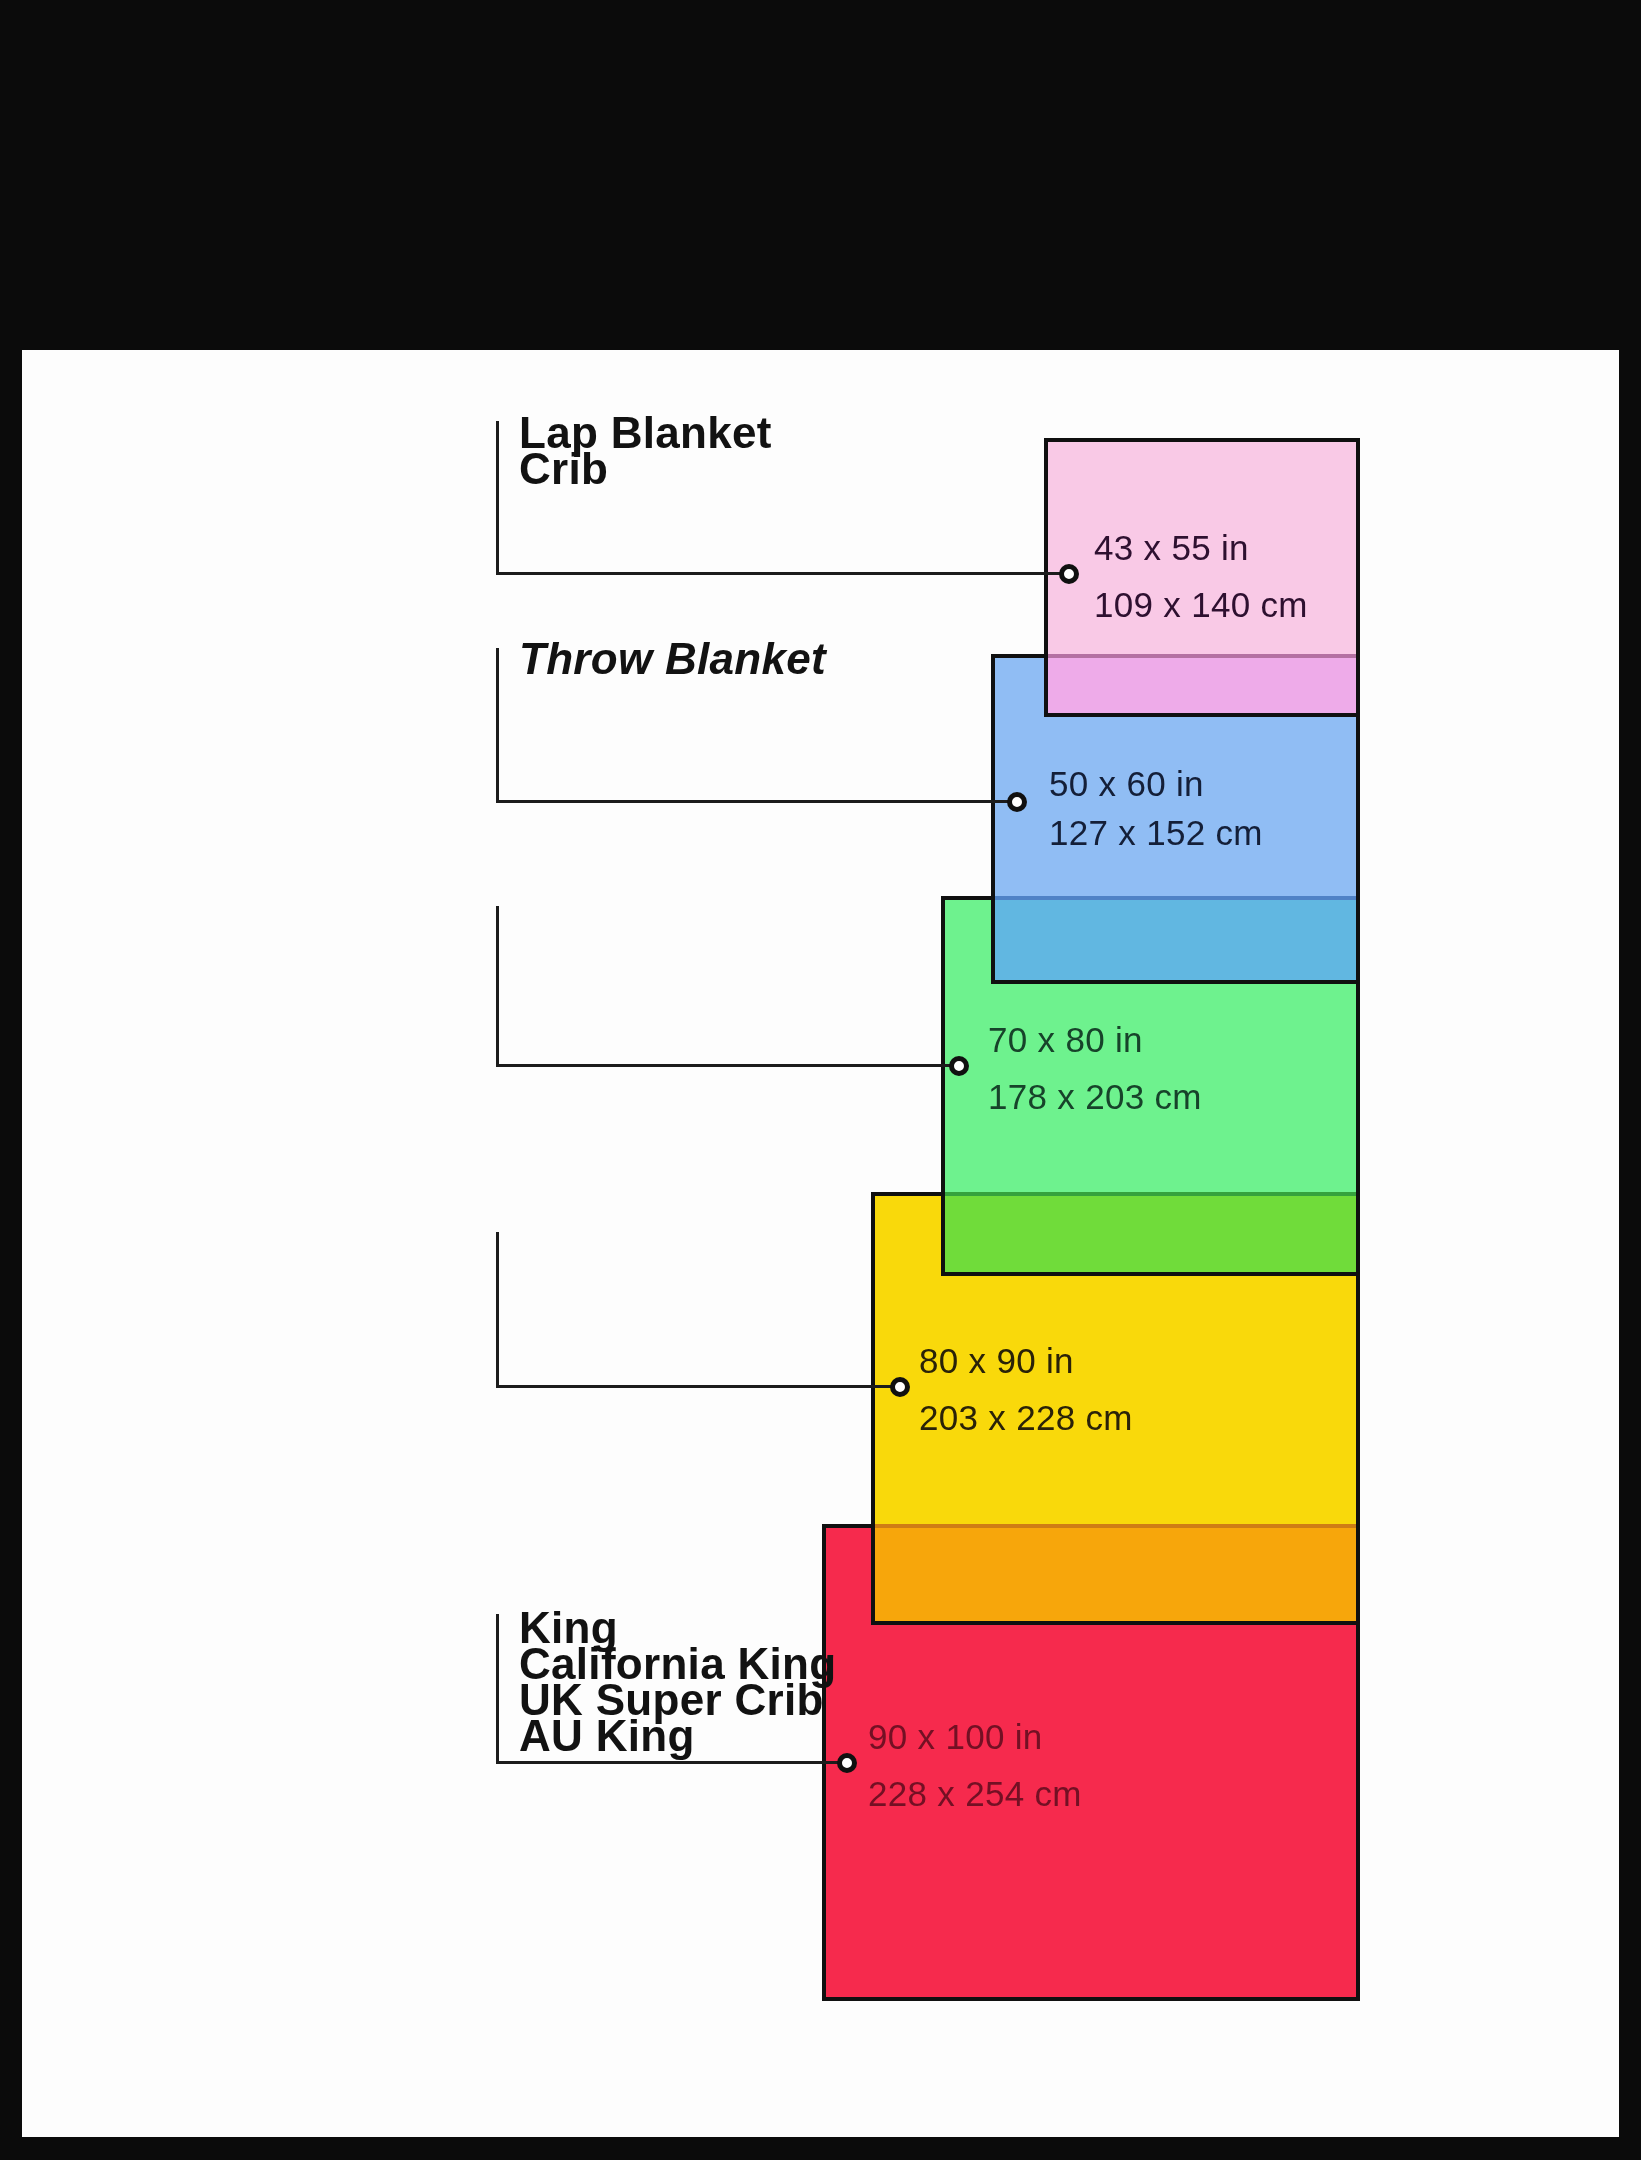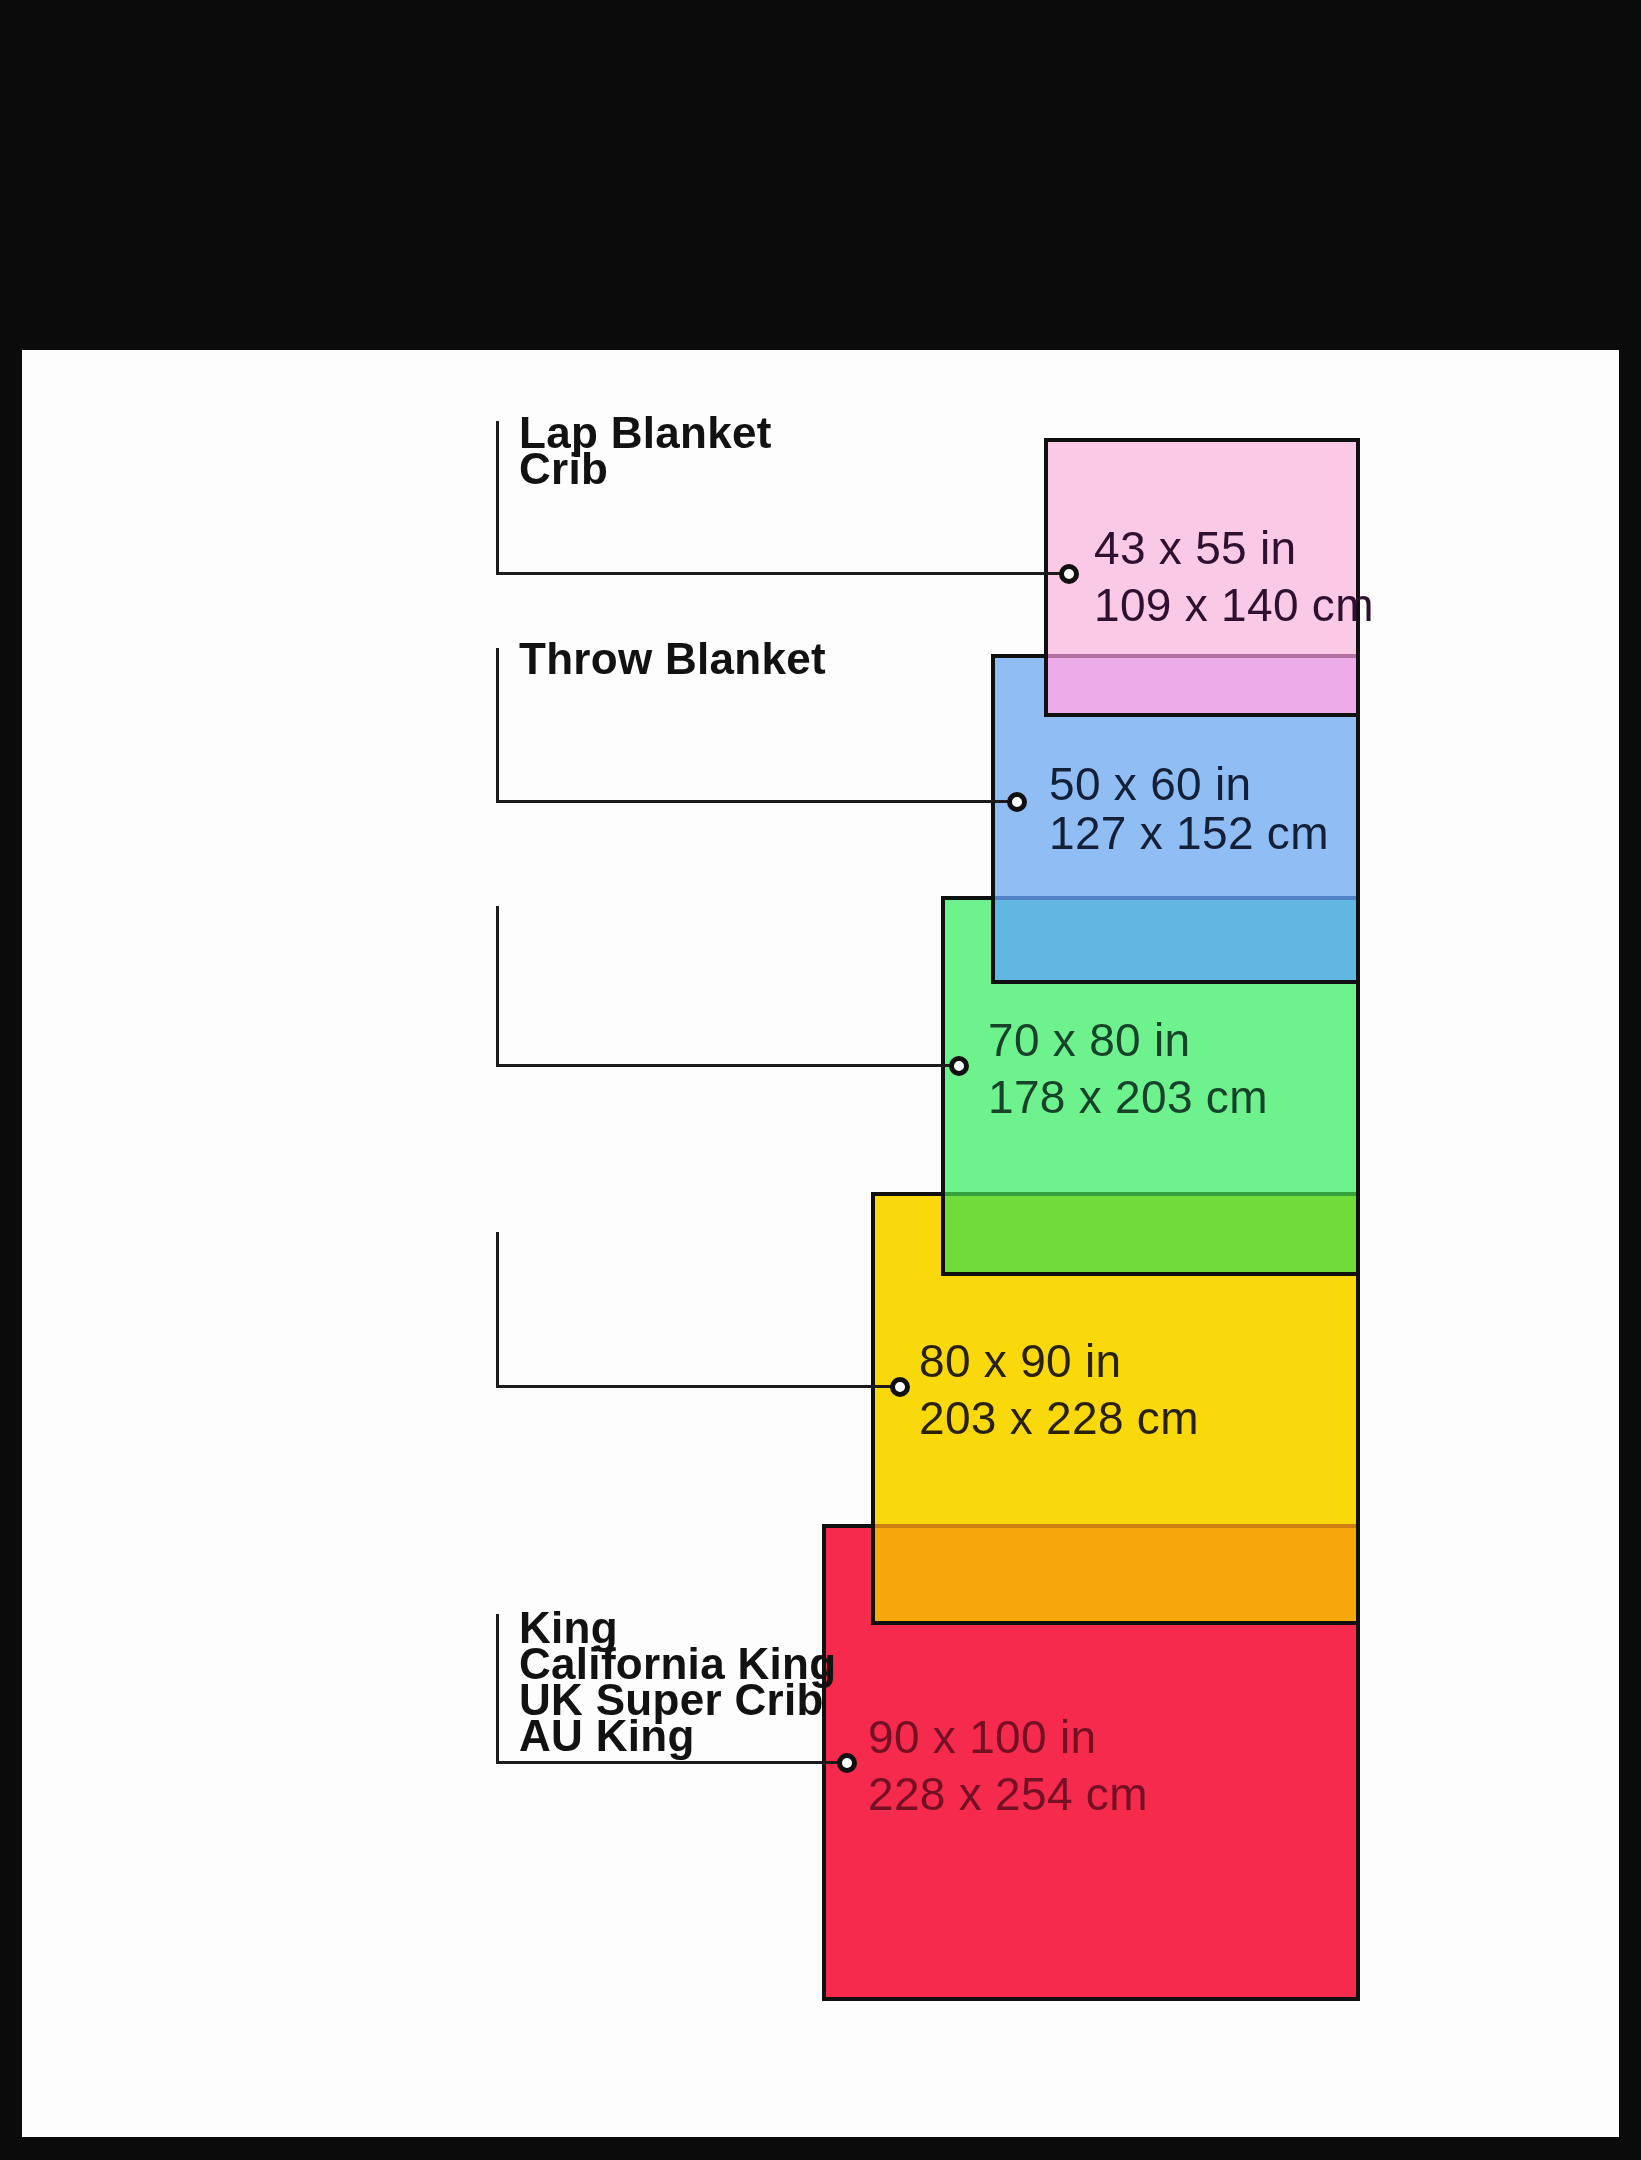--- a/index.html
+++ b/index.html
@@ -17,21 +17,21 @@
   .overlap{position:absolute;box-sizing:border-box;border-top:4px solid transparent;border-bottom:4px solid #101010;}
   
   .vline,.hline{position:absolute;background:#1c1c1c;}
   .vline{width:3px;}
   .hline{height:3px;}
   .dot{position:absolute;width:20px;height:20px;border:5px solid #101010;border-radius:50%;
     background:#ffffff;box-sizing:border-box;}
   
   .label{position:absolute;left:519px;font-size:44px;line-height:36px;font-weight:bold;color:#121212;letter-spacing:0.3px;white-space:nowrap;}
   
-  .dim{position:absolute;font-size:46px;line-height:40px;white-space:nowrap;letter-spacing:0.3px;}
+  .dim{position:absolute;font-size:35px;line-height:40px;white-space:nowrap;letter-spacing:0.3px;}
 </style>
 </head>
 <body>
 
 <div id="canvas">
 
 
   <div class="panel"></div>
 
   <div class="quilt" style="left: 822px; top: 1524px; width: 538px; height: 477px; background: rgb(246, 42, 77);"></div>
@@ -59,21 +59,21 @@
   <div class="dot" style="left:1059px;top:564px;"></div>
   <div class="dot" style="left:1007px;top:792px;"></div>
   <div class="dot" style="left:949px;top:1056px;"></div>
   <div class="dot" style="left:890px;top:1377px;"></div>
   <div class="dot" style="left:837px;top:1753px;"></div>
 
   <div class="label" style="top:415px;">
     <div>Lap Blanket</div>
     <div>Crib</div>
   </div>
-  <div class="label" style="top:641px;">
+  <div class="label" style="top:641px;font-style:italic;">
     <div>Throw Blanket</div>
   </div>
   <div class="label" style="top:1610px;">
     <div>King</div>
     <div>California King</div>
     <div>UK Super Crib</div>
     <div>AU King</div>
   </div>
 
   <div class="dim" style="left: 1094px; top: 528px; color: rgb(46, 16, 48);">43 x 55 in</div>

